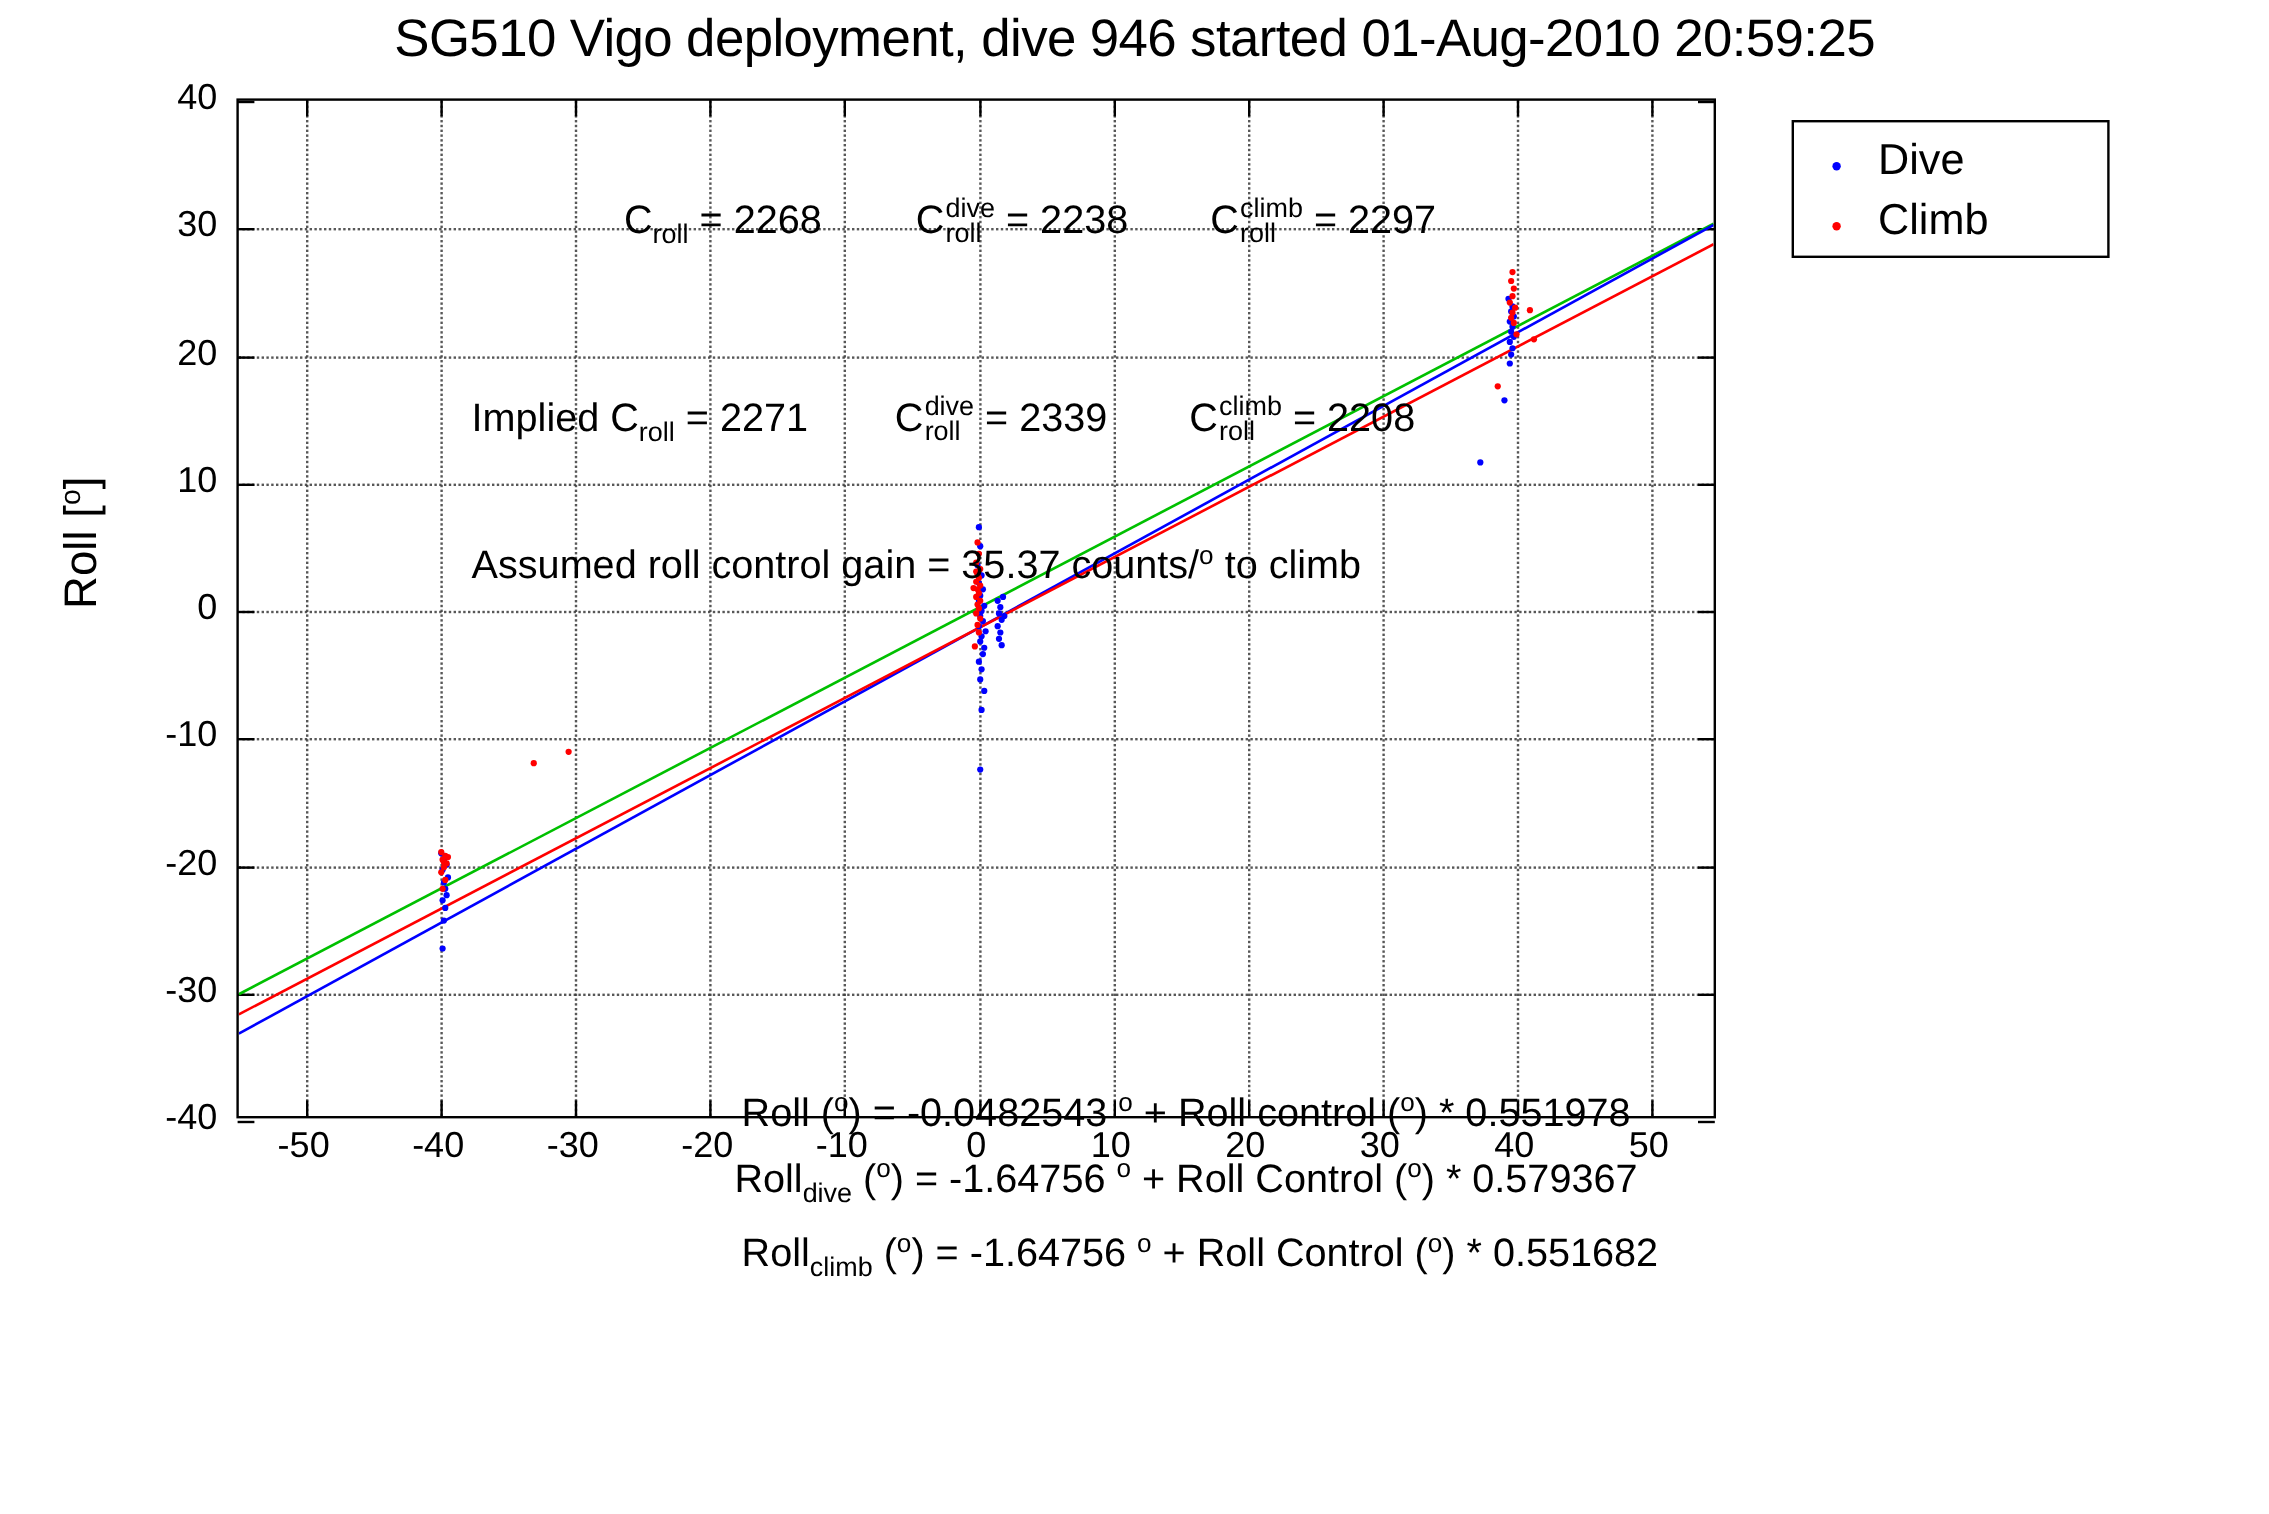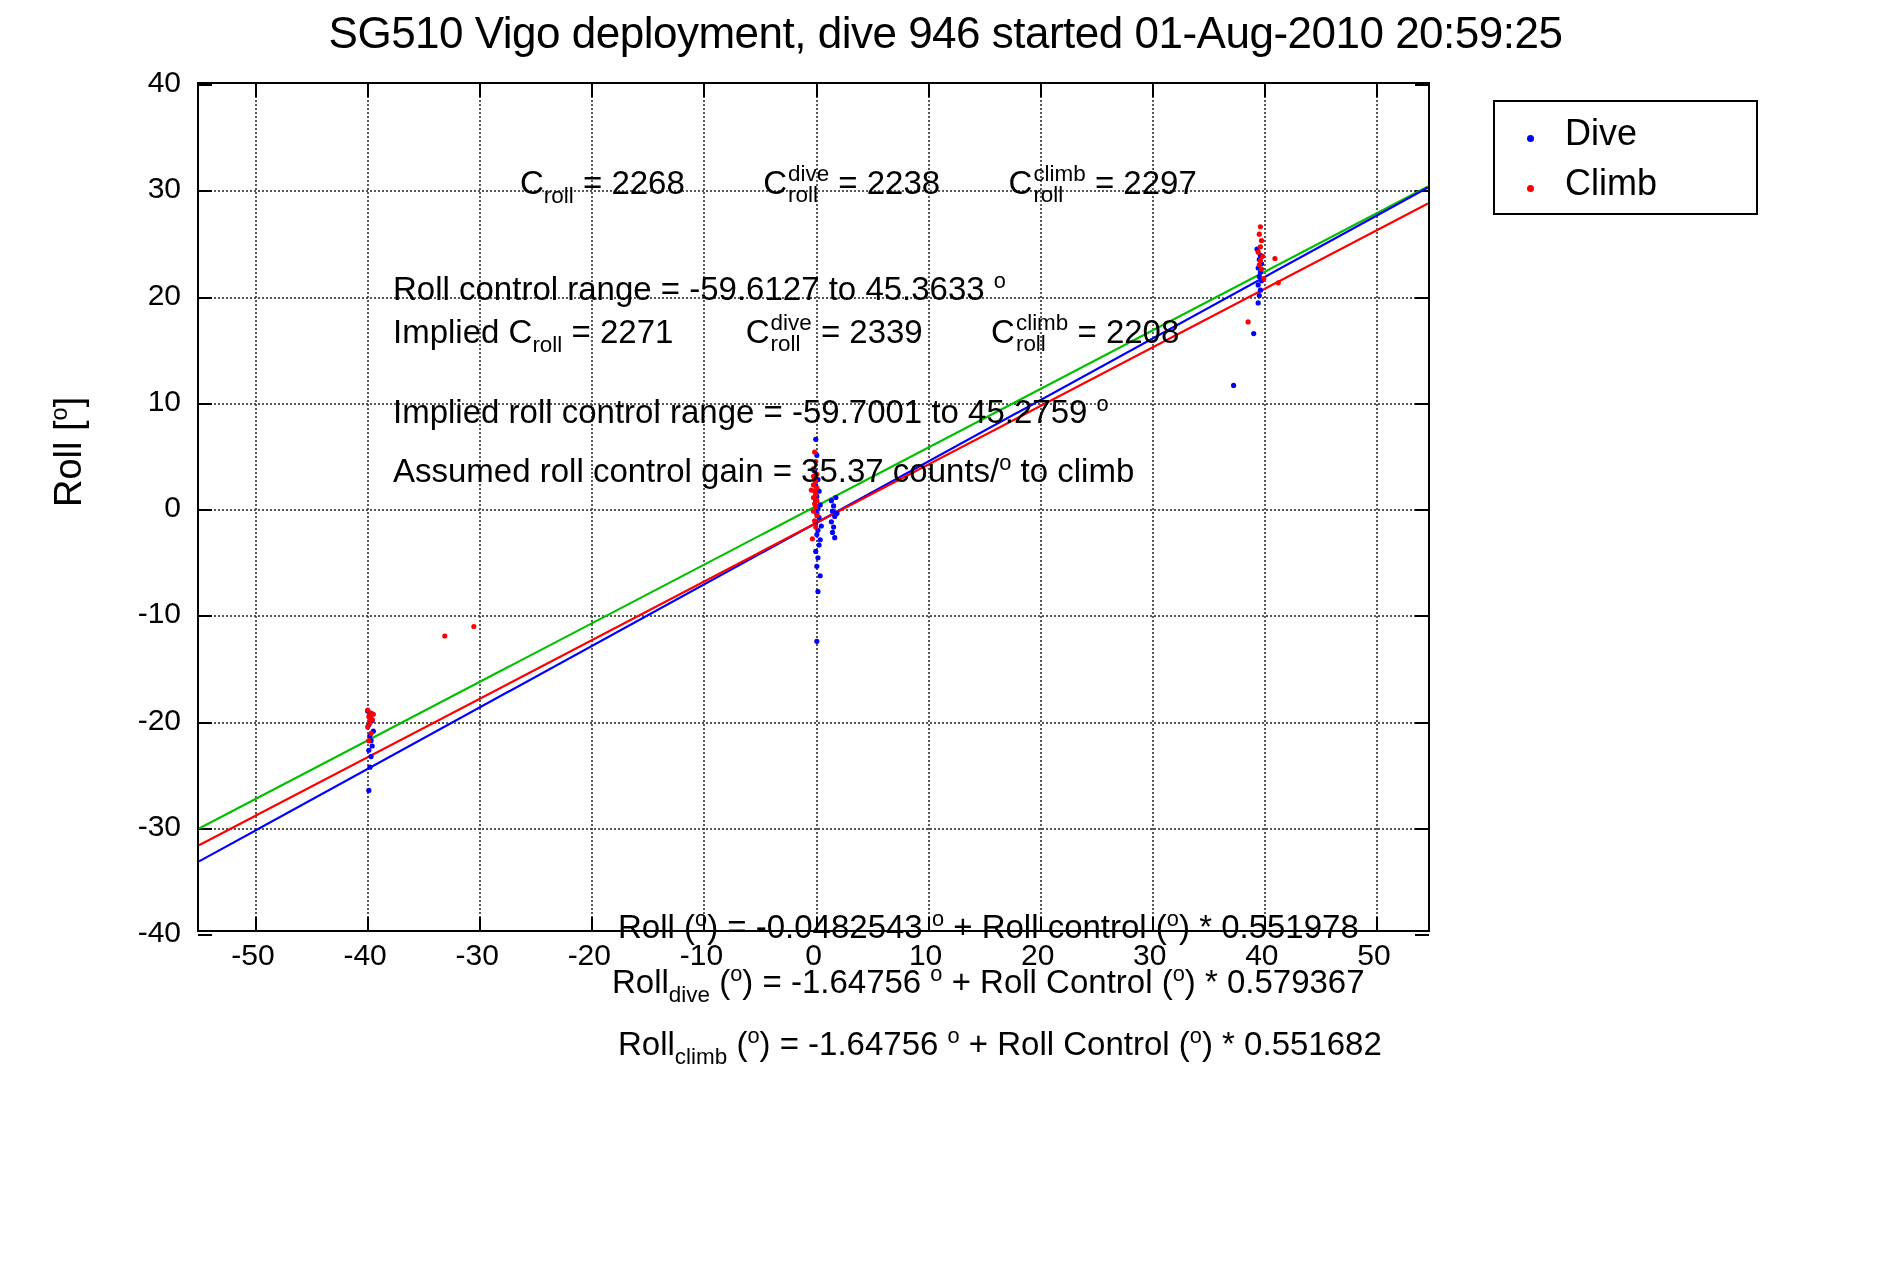--- a/index.html
+++ b/index.html
@@ -296,40 +296,32 @@
     <span>C</span><span class="sub">roll</span>
     <span>= 2268</span>
     <span style="display:inline-block;width:60px;"></span>
     <span>C</span><span class="supsub"><i>dive</i><i>roll</i></span>
     <span>= 2238</span>
     <span style="display:inline-block;width:50px;"></span>
     <span>C</span><span class="supsub"><i>climb</i><i>roll</i></span>
     <span>= 2297</span>
   </div>
 
-  <div class="annot" style="left:393px;top:270px;">
-    <span>Roll control range = -59.6127 to 45.3633</span>
-    <span class="degsym">o</span>
-  </div>
-
-  <div class="annot" style="left:393px;top:312px;">
+
+  <div class="annot" style="left:393px;top:328px;">
     <span>Implied C</span><span class="sub">roll</span>
     <span>= 2271</span>
     <span style="display:inline-block;width:54px;"></span>
     <span>C</span><span class="supsub"><i>dive</i><i>roll</i></span>
     <span>= 2339</span>
     <span style="display:inline-block;width:50px;"></span>
     <span>C</span><span class="supsub"><i>climb</i><i>roll</i></span>
     <span>= 2208</span>
   </div>
 
-  <div class="annot" style="left:393px;top:393px;">
-    <span>Implied roll control range = -59.7001 to 45.2759</span>
-    <span class="degsym">o</span>
-  </div>
 
   <div class="annot" style="left:393px;top:452px;">
     <span>Assumed roll control gain = 35.37 counts/</span><span class="degsym">o</span><span> to climb</span>
   </div>
 
   <div class="eqn" style="left:618px;top:906px;">
     <span>Roll</span>
     (<span class="degsym">o</span><span>) = -0.0482543</span>
     <span class="degsym">o</span>
     <span>+ Roll control (</span><span class="degsym">o</span><span>) * 0.551978</span>

